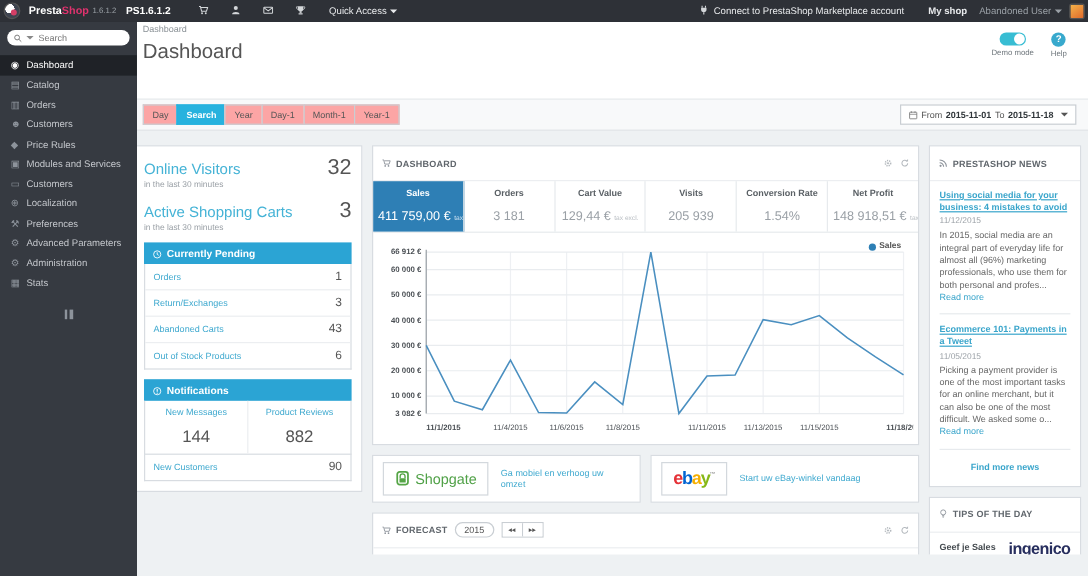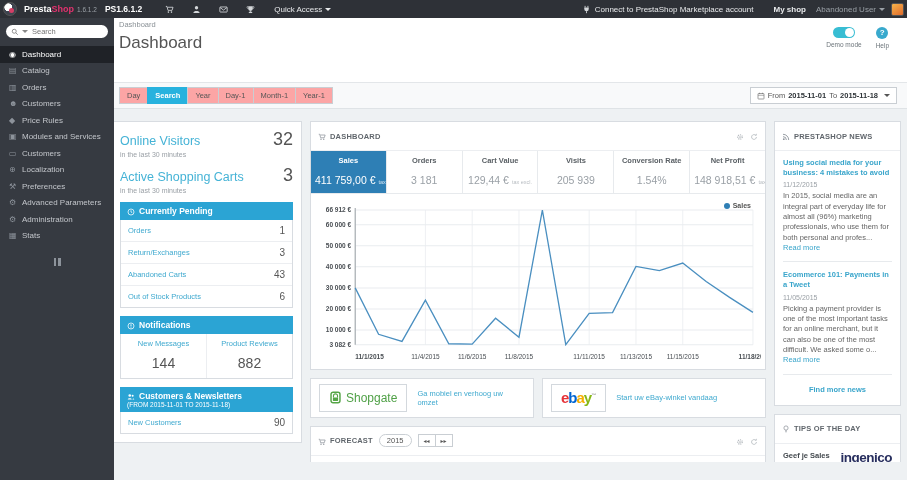--- a/index.html
+++ b/index.html
@@ -132,21 +132,21 @@
   
   .pill { border:1px solid #c9ced3; border-radius:7px; font-size:7.5px; color:#555; padding:1px 7px; margin:0 6px; }
   .nav-group { display:flex; border:1px solid #c9ced3; }
   .nav-btn { font-size:6px; color:#555; padding:2px 5px; background:#fff; cursor:pointer; }
   .nav-btn:first-child { border-right:1px solid #c9ced3; }
   .fc-legend { display:flex; padding:9px 8px; }
   #forecast-panel { height:130px; overflow:hidden; }
 
   
   .news-body { padding:7px 8px; }
-  .news-title { font-size:7.5px; font-weight:bold; color:#39a5cb; line-height:1.35; display:block; }
+  .news-title { font-size:7.5px; font-weight:bold; color:#39a5cb; line-height:1.35; display:block;text-decoration:underline; }
   .news-date { font-size:7px; color:#9aa0a6; margin:3px 0; }
   .news-text { font-size:7.5px; color:#666; line-height:1.38; }
   .read-more { color:#39a5cb; }
   .news-sep { border:none; border-top:1px solid #e7eaed; margin:8px 0; }
   .more-news { display:block; text-align:center; font-size:7.5px; font-weight:bold; color:#39a5cb; padding:2px 0 4px 0; }
   .tips-body { padding:7px 8px; }
   .ingenico { float:right; text-align:right; margin:0 0 4px 6px; }
   .ingenico .brandname { font-size:13.5px; font-weight:bold; color:#272e5e; letter-spacing:-.5px; line-height:1; display:block; }
   .tips-heading { font-size:7.5px; font-weight:bold; color:#43494e; line-height:1.45; }
 </style>
@@ -414,29 +414,20 @@
             <div class="notif-col">
               <div class="notif-label">New Messages</div>
               <div class="notif-val">144</div>
             </div>
             <div class="notif-col">
               <div class="notif-label">Product Reviews</div>
               <div class="notif-val">882</div>
             </div>
           </div>
 
-          <div class="sec-header" style="display:block">
-            <div style="display:flex;align-items:center;gap:4px">
-              <span class="w-ic"><svg class="ic" width="8" height="8">
-                    <use href="#i-users"></use>
-                  </svg></span>
-              <span>Customers &amp; Newsletters</span>
-            </div>
-            <div class="sec-sub">(FROM 2015-11-01 TO 2015-11-18)</div>
-          </div>
           <div class="sec-list">
             <div class="srow">
                 <span class="slabel">New Customers</span>
                 <span class="sval">90</span>
               </div>
 
           </div>
 
         </div>
       </div>

